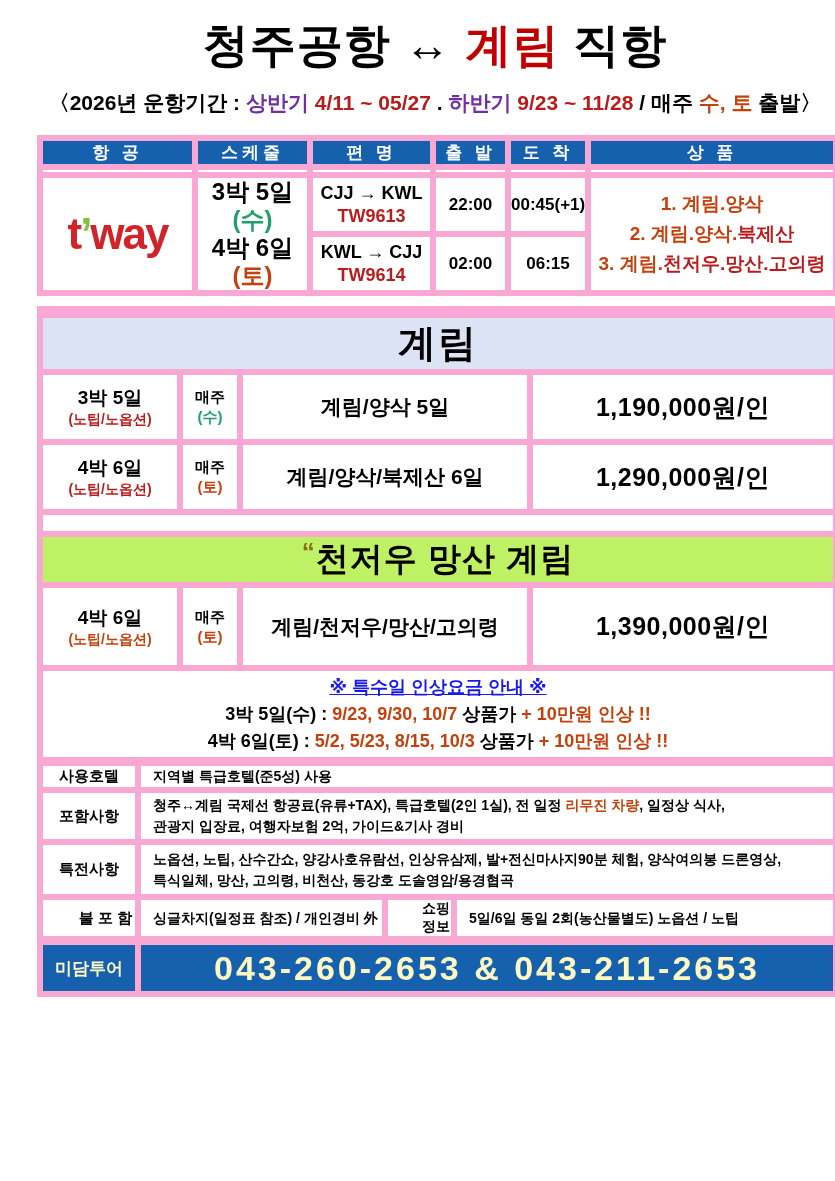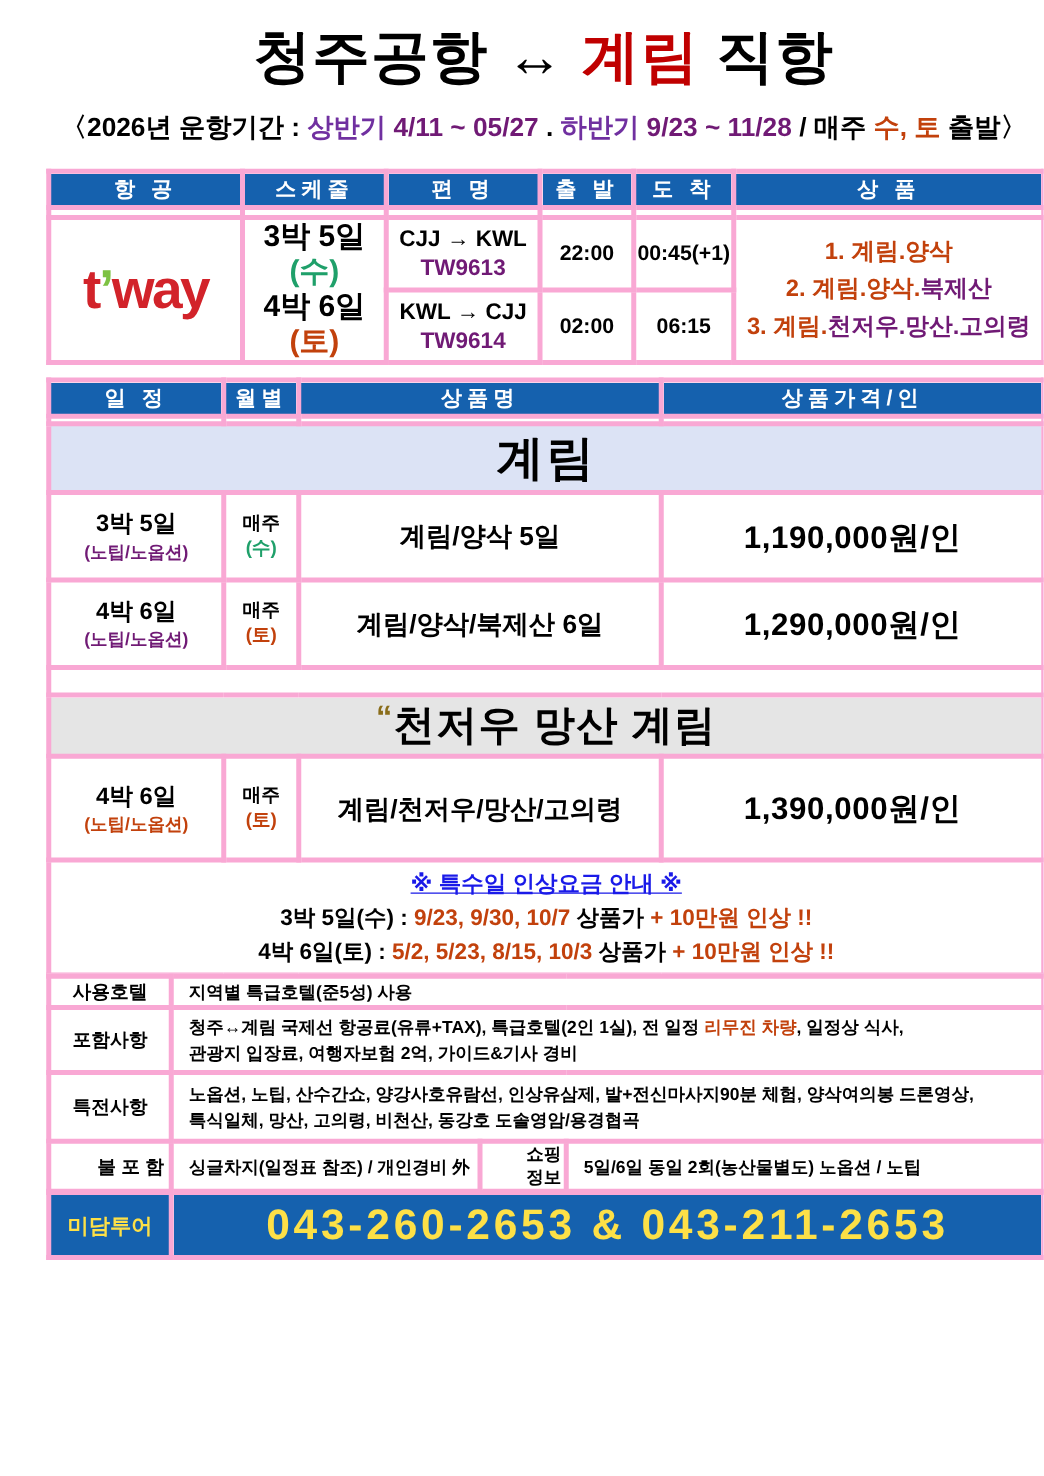--- a/index.html
+++ b/index.html
@@ -4,25 +4,25 @@
 <style>
   * { box-sizing: border-box; }
   html,body { margin:0; padding:0; background:#fff; }
   body { font-family:"Liberation Sans","DejaVu Sans",sans-serif; }
   .page { width:835px; height:1181px; background:#fff; overflow:hidden; }
   .content { width:796px; margin-left:37px; }
 
   .main-title { margin:14px 0 0 0; text-align:center; font-size:46px; font-weight:bold; color:#000; letter-spacing:1px; line-height:62px; }
   .subtitle { margin-top:12px; text-align:center; font-size:21px; font-weight:bold; color:#000; line-height:30px; white-space:nowrap; }
 
-  .purple{color:#7030A0} .blue{color:#701a75} .red{color:#c2410c}
+  .purple{color:#7030A0} .blue{color:#b91c1c} .red{color:#c2410c}
   .dark-red{color:#C00000} .green{color:#1FA06A} .gold{color:#7F6000}
 
   table.tbl { border-collapse:collapse; width:796px; table-layout:fixed; border:3px solid #000; background:#fff; }
-  .tbl th,.tbl td { border:4px solid #f9a8d4; padding:0; text-align:center; vertical-align:middle; overflow:hidden; color:#000; }
+  .tbl th,.tbl td { border:6px solid #f9a8d4; padding:0; text-align:center; vertical-align:middle; overflow:hidden; color:#000; }
   tr.head th { background:#1561AE; color:#fff; font-size:17px; font-weight:bold; letter-spacing:4px; height:29px; }
   tr.gap td { height:8px; }
 
   .flight { margin-top:17px; }
   .airline-cell { font-size:44px; font-weight:800; letter-spacing:-2px; }
   .tway-red{color:#D2232A} .tway-green{color:#7DC242}
   .sched-cell { font-size:24px; font-weight:bold; line-height:28px; }
   .route-cell { font-size:18px; font-weight:bold; line-height:23px; height:48px; }
   .time-cell { font-size:17px; font-weight:bold; }
   .products-cell { text-align:left; padding-left:10px; font-size:19px; font-weight:bold; line-height:30px; }
@@ -32,36 +32,36 @@
   .price { margin-top:10px; }
   tr.gap2 td { height:6px; }
   .banner1-cell { background:#DCE3F5; font-size:38px; font-weight:bold; height:54px; letter-spacing:2px; }
   .row-h td { height:70px; }
   .dur-main { font-size:19px; font-weight:bold; line-height:24px; }
   .dur-note { font-size:14px; font-weight:bold; line-height:18px; }
   .freq-cell { font-size:15px; font-weight:bold; line-height:20px; }
   .prod-cell { font-size:21px; font-weight:bold; }
   .price-cell { font-size:25px; font-weight:bold; letter-spacing:0.5px; }
   tr.spacer td { height:22px; }
-  .banner2-cell { background:#e5e5e5; height:45px; font-size:33px; font-weight:bold; color:#2B35A8; letter-spacing:1px; }
+  .banner2-cell { background:#bef264; height:45px; font-size:33px; font-weight:bold; color:#2B35A8; letter-spacing:1px; }
   .quote { color:#8A6D1A; font-size:26px; vertical-align:top; }
   .notice-cell { height:92px; font-weight:bold; font-size:18px; line-height:27px; }
   .notice-title { color:#1A1AE8; text-decoration:underline; }
 
   .info { margin-top:-3px; }
   .info .lbl { font-size:15px; font-weight:bold; }
   .info .val { text-align:left; padding-left:12px; font-size:14px; font-weight:bold; line-height:21px; }
   tr.hotel-row td { height:20px; }
   tr.included-row td { height:52px; }
   tr.benefits-row td { height:55px; }
   tr.excluded-row td { height:38px;padding-left:33px; }
   .shop-lbl { font-size:14px; font-weight:bold; }
 
   .footerbar { margin-top:-3px; }
-  .footerbar td { height:52px; background:#1561AE; color:#fde047; }
+  .footerbar td { height:52px; background:#1561AE; color:#fef9c3; }
   .f-lbl { font-size:17px; font-weight:bold; }
   .f-phone { font-size:34px; font-weight:bold; letter-spacing:3px; }
 </style>
 </head>
 <body>
 
 <div class="page">
   <div class="content">
 
     <h1 class="main-title"><span>청주공항 </span><span>↔</span><span class="dark-red"> 계림</span><span> 직항</span></h1>
@@ -125,26 +125,20 @@
 
 
     <table class="tbl price">
       <colgroup>
           <col style="width:140px">
           <col style="width:60px">
           <col style="width:290px">
           <col style="width:306px">
         </colgroup>
       <tbody>
-          <tr class="head">
-        <th>일 정</th>
-        <th>월별</th>
-        <th>상품명</th>
-        <th>상품가격/인</th>
-      </tr>
       <tr class="gap2">
             <td></td>
             <td></td>
             <td></td>
             <td></td>
           </tr>
       <tr>
         <td colspan="4" class="banner1-cell">계림</td>
       </tr>
       <tr class="row-h">

